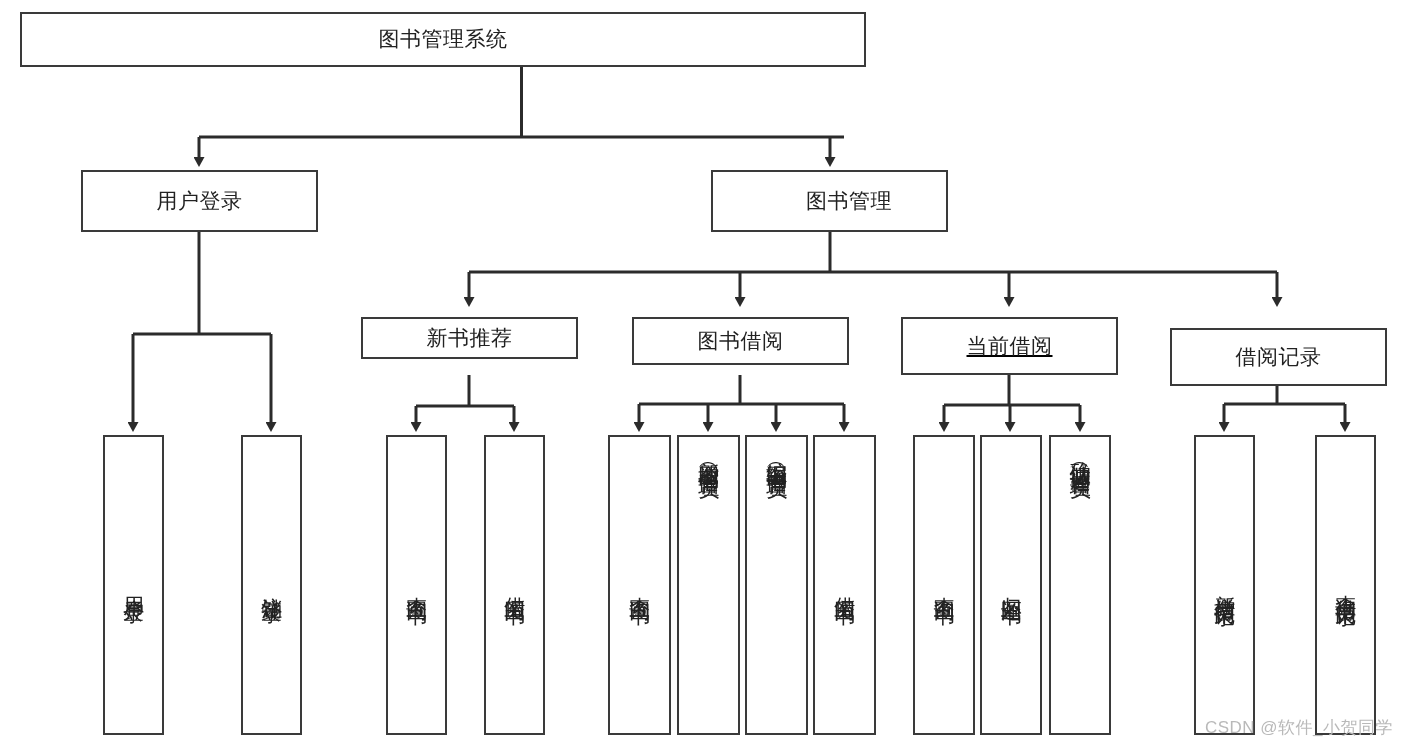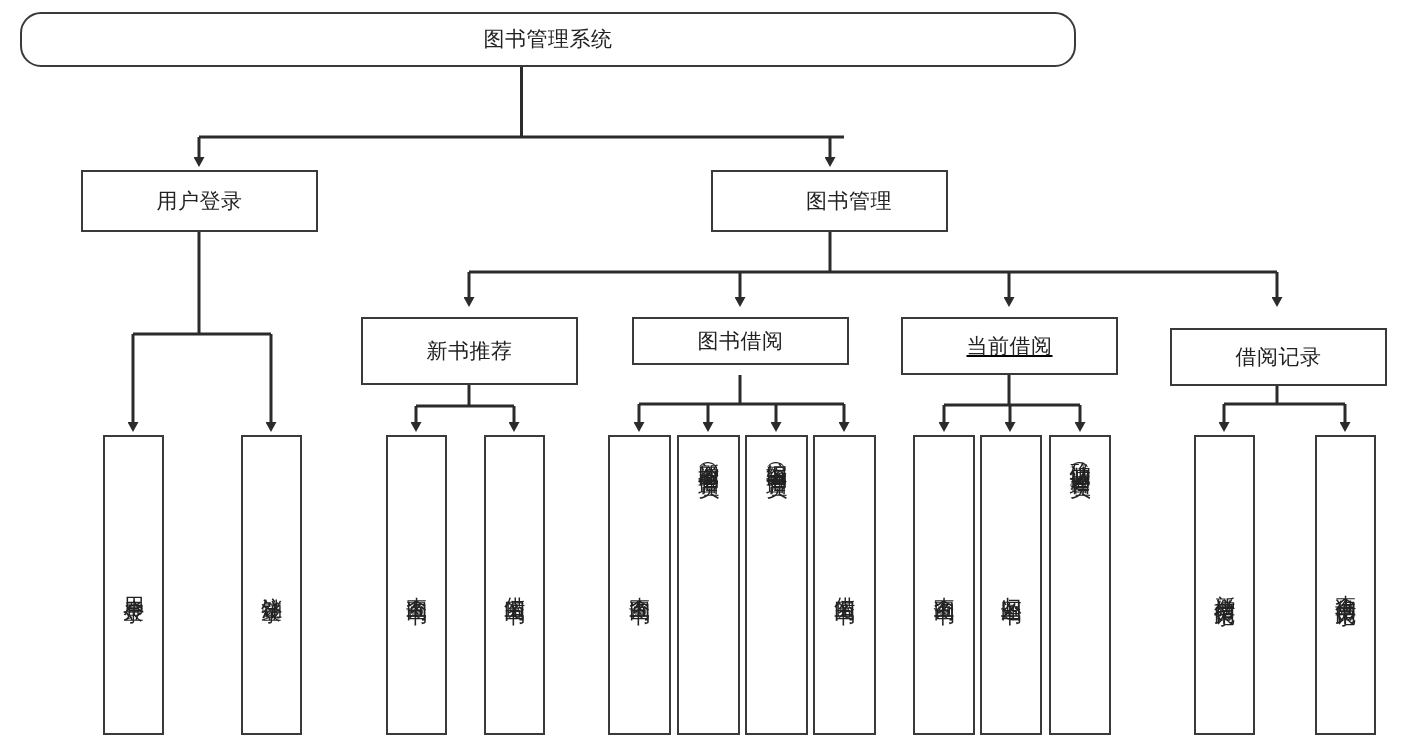--- a/index.html
+++ b/index.html
@@ -120,33 +120,33 @@
       <path d="M1010,405 L1010,423" marker-end="url(#arrow)"></path>
       <path d="M1080,405 L1080,423" marker-end="url(#arrow)"></path>
 
       <path d="M1277,375 L1277,404"></path>
       <path d="M1224,404 L1345,404"></path>
       <path d="M1224,404 L1224,423" marker-end="url(#arrow)"></path>
       <path d="M1345,404 L1345,423" marker-end="url(#arrow)"></path>
     </g>
   </svg>
 
-  <div class="node" style="left:20px; top:12px; width:1056px; height:55px;border-radius:21px;">
+  <div class="node" style="left:20px; top:12px; width:846px; height:55px;">
     <span class="label">图书管理系统</span>
   </div>
 
   <div class="node" style="left:81px; top:170px; width:237px; height:62px;">
     <span class="label">用户登录</span>
   </div>
 
   <div class="node" style="left:711px; top:170px; width:237px; height:62px;padding-left:39px;">
     <span class="label">图书管理</span>
   </div>
 
-  <div class="node" style="left:361px; top:317px; width:217px; height:68px;">
+  <div class="node" style="left:361px; top:317px; width:217px; height:42px;">
     <span class="label">新书推荐</span>
   </div>
 
   <div class="node" style="left:632px; top:317px; width:217px; height:48px;">
     <span class="label">图书借阅</span>
   </div>
 
   <div class="node" style="left:901px; top:317px; width:217px; height:58px;text-decoration:underline;">
     <span class="label">当前借阅</span>
   </div>
@@ -200,14 +200,15 @@
   </div>
 
   <div class="node vertical centered" style="left:1194px; top:435px; width:61px; height:300px;">
     <span class="label">新增借阅记录</span>
   </div>
 
   <div class="node vertical centered" style="left:1315px; top:435px; width:61px; height:300px;">
     <span class="label">查询借阅记录</span>
   </div>
 
+  <div id="watermark">CSDN @软件_小贺同学</div>
 
 </div>
 
 </body></html>

